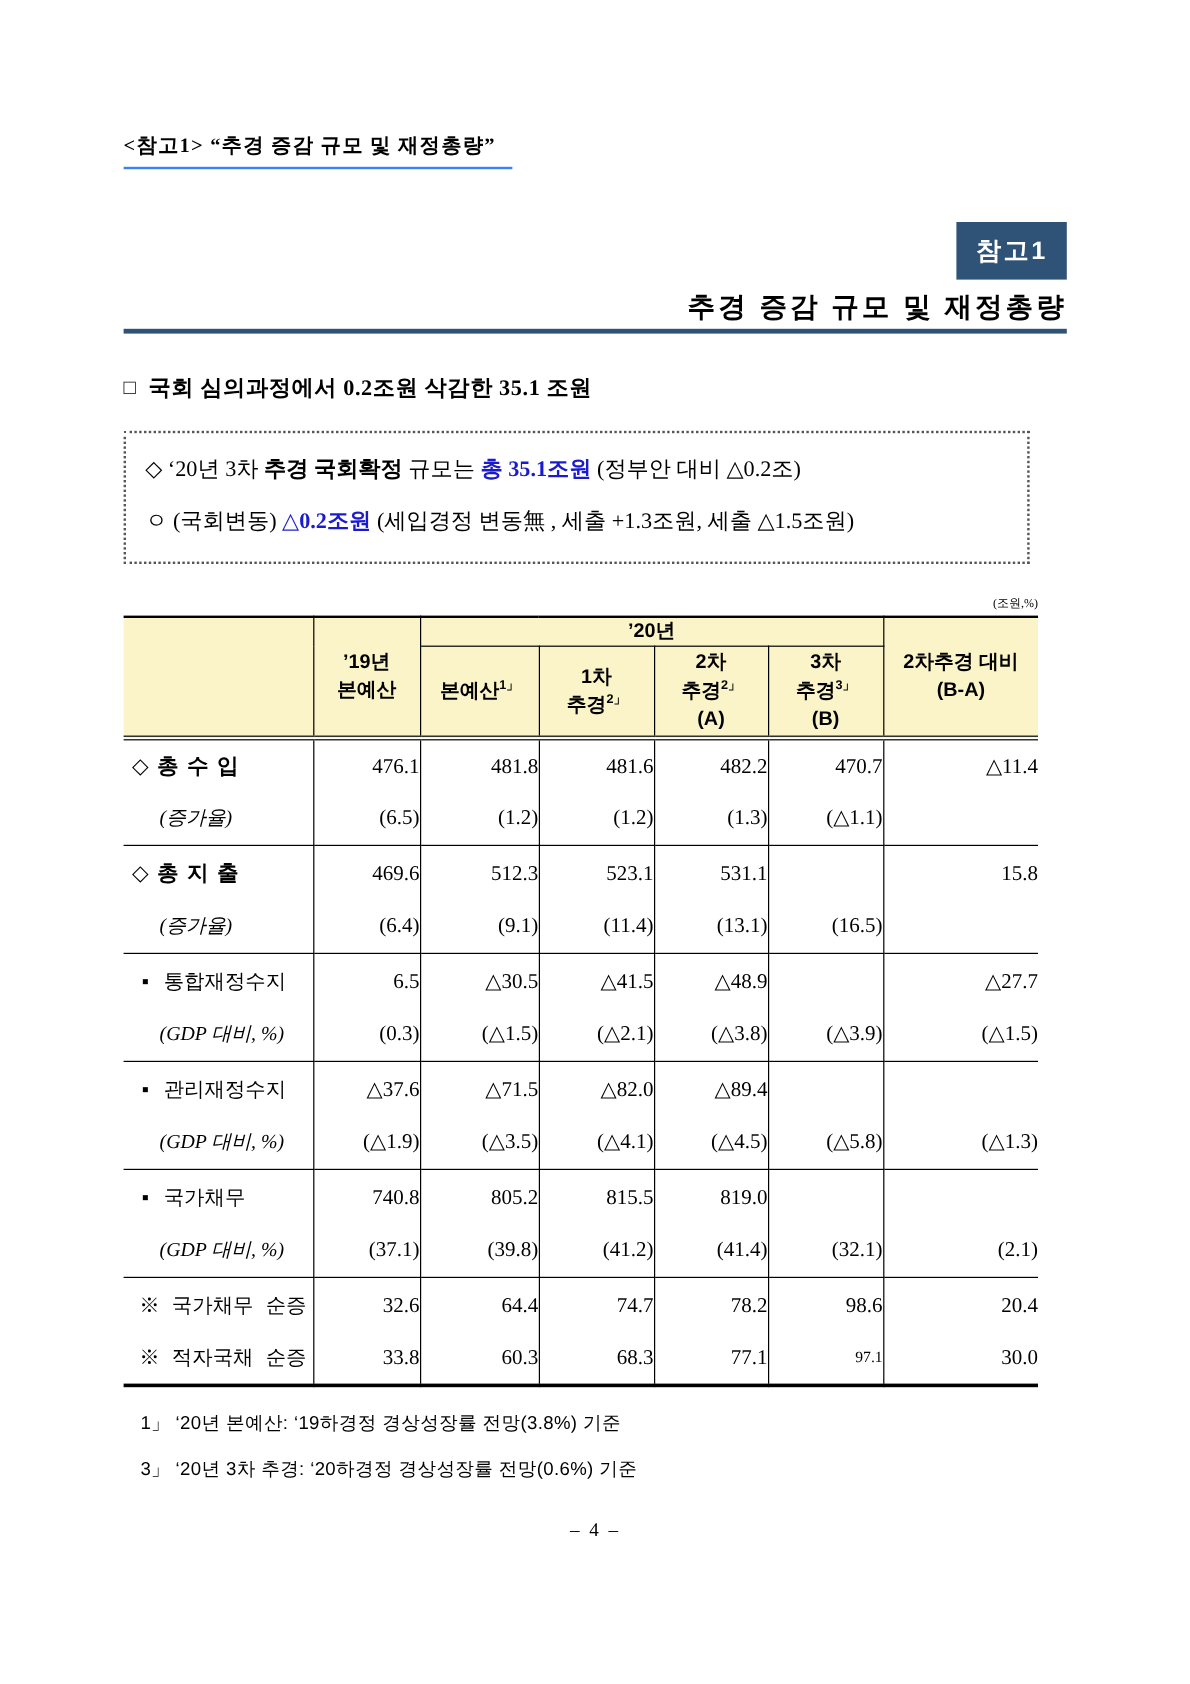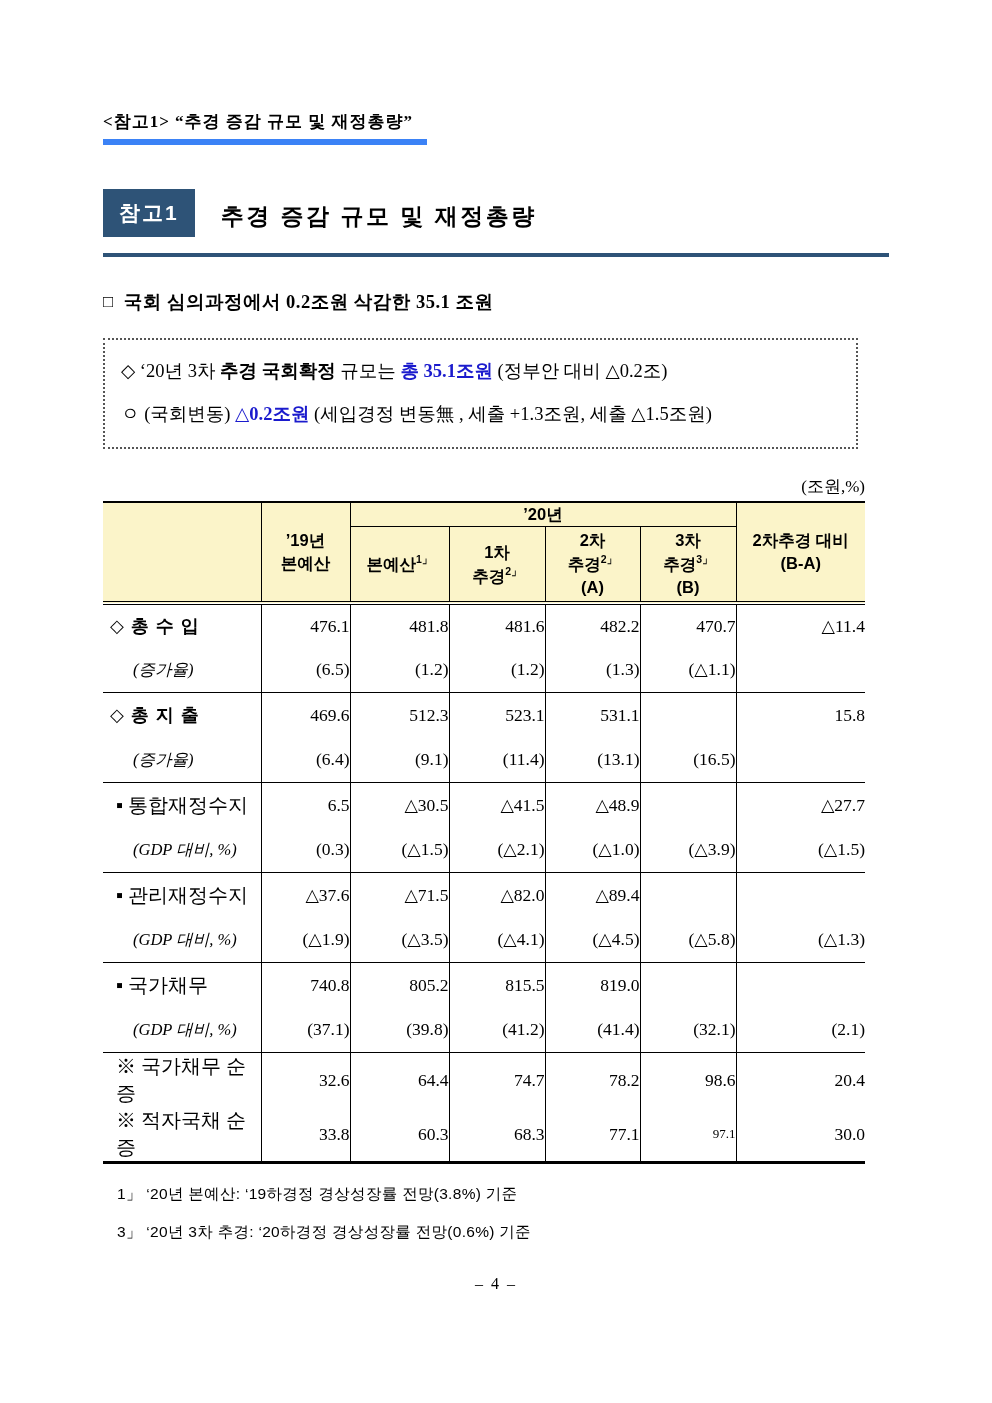--- a/index.html
+++ b/index.html
@@ -14,28 +14,28 @@
     width:992px;height:1403px;background:#fff;color:var(--ink);
     font-family:"Liberation Serif","DejaVu Serif",serif;
     overflow:hidden;
   }
   .page{position:relative;width:992px;height:1403px;background:#fff;}
   .content{padding:0 103px;}
 
   
   .quote-header{margin-top:110px;font-size:17px;font-weight:bold;}
   .quote-header .uline{
-    display:inline-block;border-bottom:6px solid #3b82f6;
+    display:inline-block;border-bottom:2px solid #3b82f6;
     padding:0 14px 6px 0;letter-spacing:1px;
   }
 
   
   .title-block{
-    margin-top:44px;display:flex;align-items:center;
-    border-bottom:4px solid var(--navy);padding-bottom:16px;
+    margin-top:44px;display:flex;align-items:flex-end;
+    border-bottom:4px solid var(--navy);padding-bottom:3px;flex-direction:column;
   }
   .badge{
     background:var(--navy);color:#fff;
     font-family:"Liberation Sans","DejaVu Sans",sans-serif;
     font-weight:bold;font-size:21px;letter-spacing:2px;
     padding:10px 16px;display:flex;align-items:center;
   }
   .badge-divider{width:4px;background:var(--navy);margin-left:8px;}
   .title{
     margin:0;padding:7px 0 0 14px;
@@ -53,21 +53,21 @@
     margin-top:24px;width:755px;
     border:2px dotted #555;
     padding:22px 14px 24px 16px;
   }
   .box-line{margin:0;font-size:18.5px;white-space:pre-wrap;line-height:1.0;}
   .box-line + .box-line{margin-top:24px;}
   .b{font-weight:bold;}
   .blue{color:var(--blue);font-weight:bold;}
 
   
-  .unit-note{width:762px;text-align:right;margin:26px 0 3px 0;font-size:17px;}
+  .unit-note{width:762px;text-align:right;margin:26px 0 3px 0;font-size:10px;}
 
   
   table.fiscal{
     width:762px;border-collapse:collapse;table-layout:fixed;
     border-top:2px solid var(--ink);border-bottom:3px solid var(--ink);
   }
   table.fiscal th,table.fiscal td{padding:0;vertical-align:middle;}
   thead th{
     background:var(--hdr-bg);
     font-family:"Liberation Sans","DejaVu Sans",sans-serif;
@@ -82,22 +82,22 @@
   tr.h2 th{border-bottom:4px double var(--ink);}
 
   tbody td{height:45px;font-size:17.5px;}
   td.num{text-align:right;padding-right:9px;font-family:"Liberation Serif","DejaVu Serif",serif;}
   td.lbl{text-align:left;}
   tr.main td.lbl{
     font-family:"Liberation Sans","DejaVu Sans",sans-serif;
     font-weight:bold;font-size:18px;padding-left:7px;letter-spacing:1px;margin-left:44px;
   }
   tr.mid td.lbl,tr.sum td.lbl{
-    font-family:Liberation Serif, serif;
-    font-size:20px;padding-left:13px;
+    font-family:Liberation Mono, monospace;
+    font-size:17px;padding-left:13px;
   }
   tr.sub td.lbl{
     font-style:italic;font-size:16.5px;padding-left:30px;
     font-family:"Liberation Serif","DejaVu Serif",serif;
   }
   tr.grp-end td{border-bottom:1px solid var(--ink);}
   td.small{font-size:13px;}
 
   
   .footnotes{margin:20px 0 0 14px;font-family:"Liberation Sans","DejaVu Sans",sans-serif;}
@@ -201,21 +201,21 @@
           <td class="num vr">△41.5</td>
           <td class="num vr">△48.9</td>
           <td class="num vr"></td>
           <td class="num">△27.7</td>
         </tr>
         <tr class="sub grp-end">
           <td class="lbl vr">(GDP 대비, %)</td>
           <td class="num vr">(0.3)</td>
           <td class="num vr">(△1.5)</td>
           <td class="num vr">(△2.1)</td>
-          <td class="num vr">(△1.0)</td>
+          <td class="num vr">(△3.8)</td>
           <td class="num vr">(△3.9)</td>
           <td class="num">(△1.5)</td>
         </tr>
         <tr class="mid">
           <td class="lbl vr">▪ 관리재정수지</td>
           <td class="num vr">△37.6</td>
           <td class="num vr">△71.5</td>
           <td class="num vr">△82.0</td>
           <td class="num vr">△89.4</td>
           <td class="num vr"></td>

